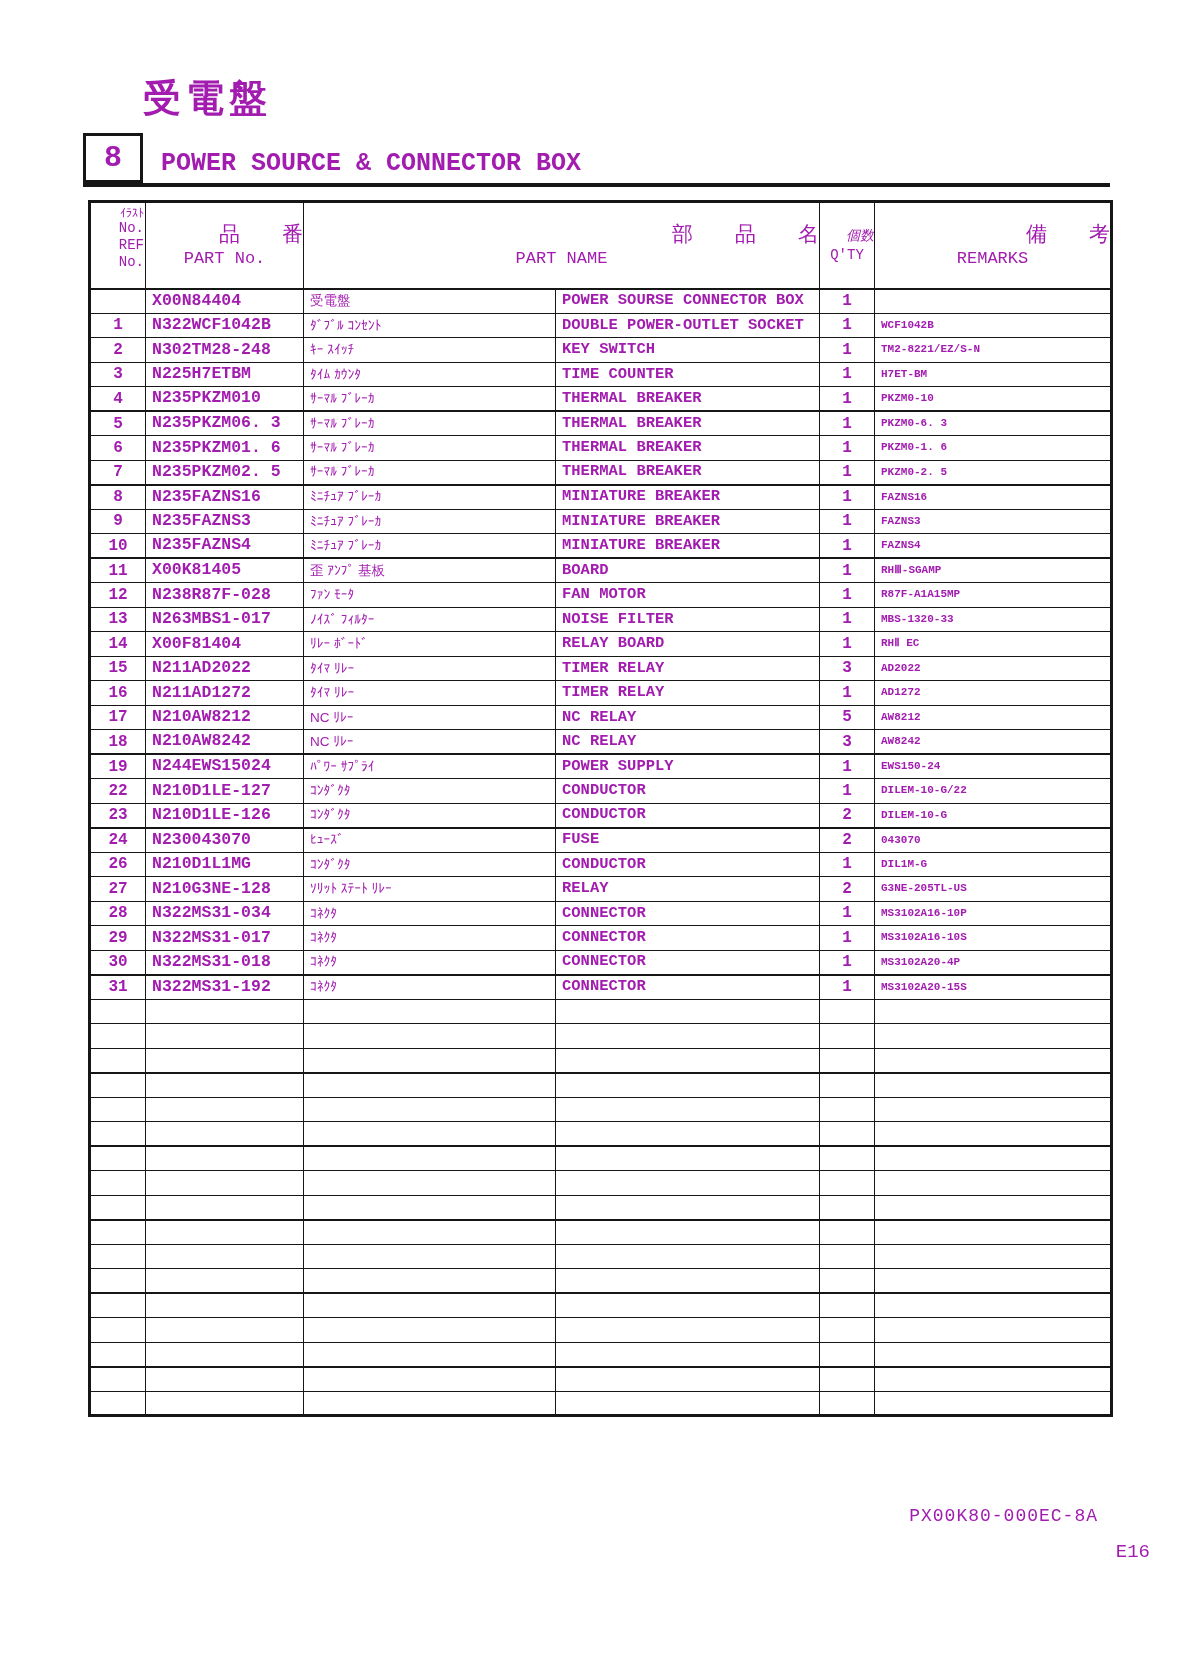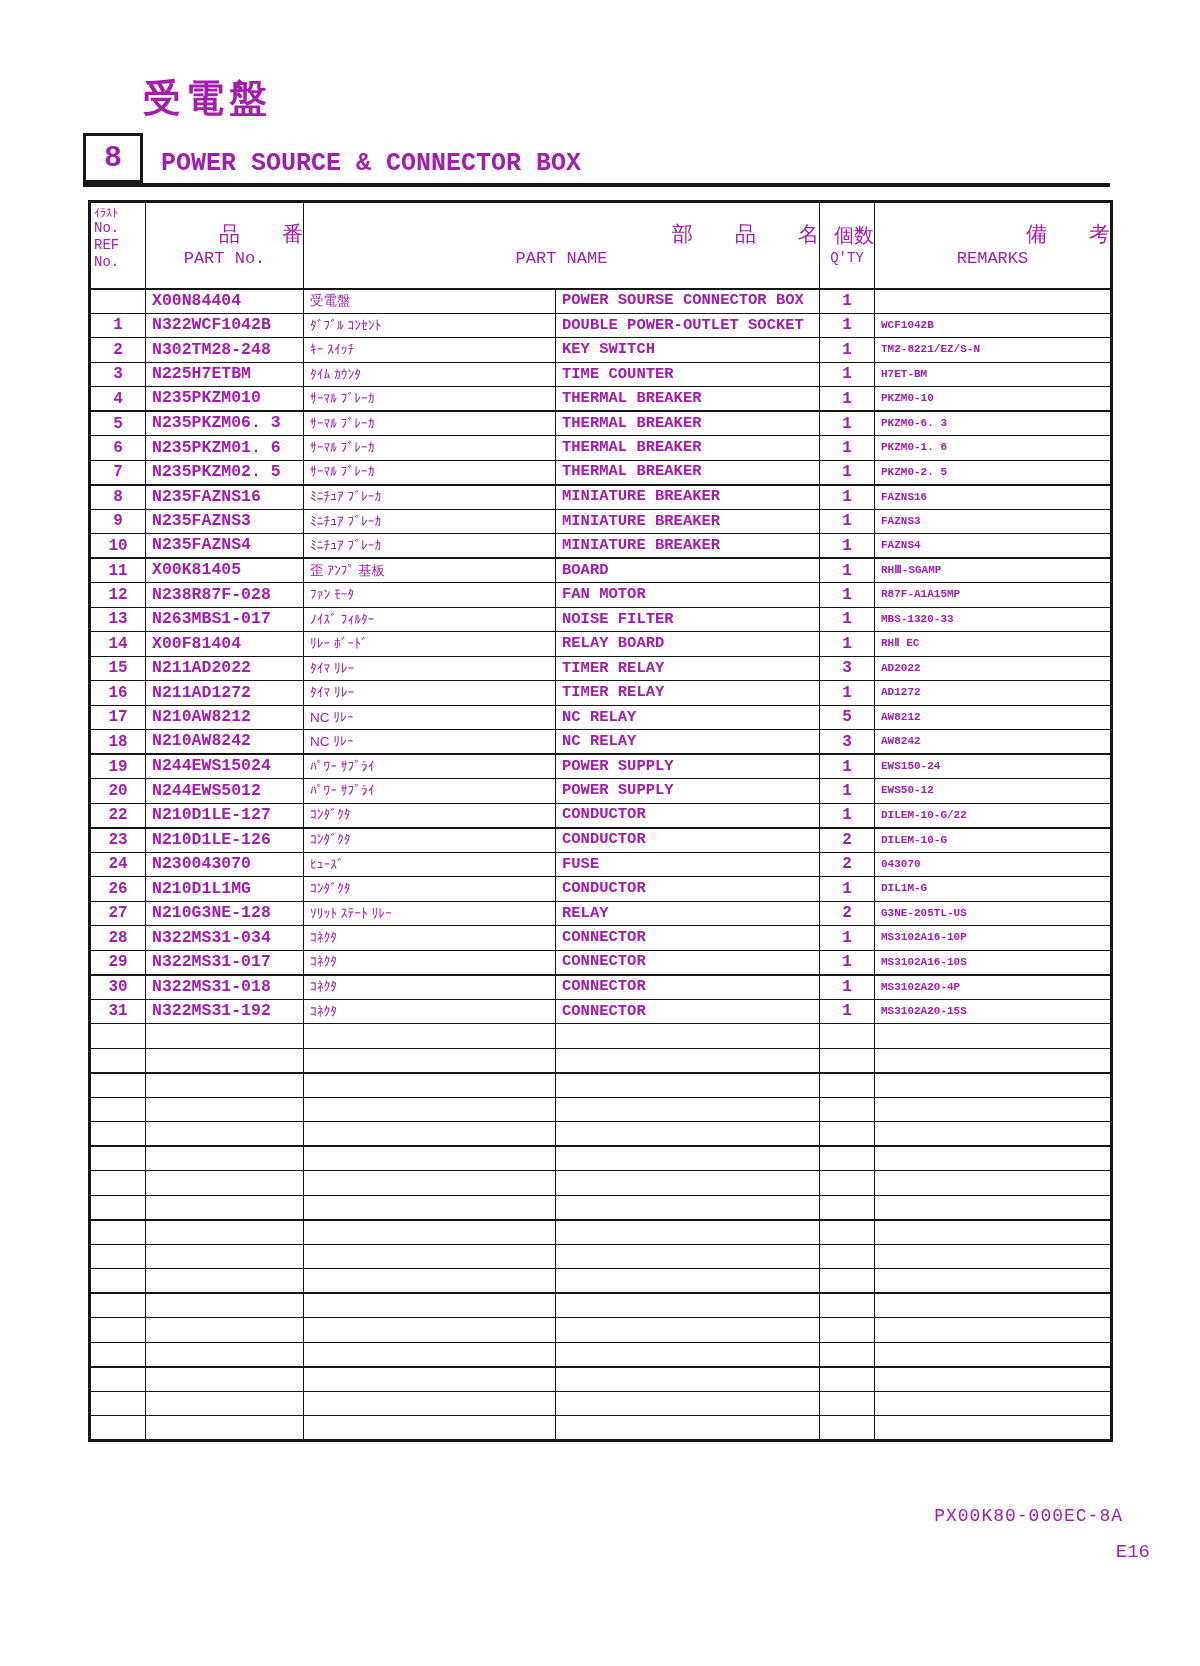--- a/index.html
+++ b/index.html
@@ -18,48 +18,48 @@
              font:600 25px/1 "Liberation Mono","DejaVu Sans Mono",monospace;letter-spacing:0;}
 
   
   table.parts{position:absolute;left:88px;top:200px;width:1022px;
               border-collapse:collapse;table-layout:fixed;border:3px solid #161616;}
   col.w-ref{width:56px}col.w-pn{width:158px}col.w-jp{width:252px}
   col.w-en{width:264px}col.w-qty{width:55px}col.w-rem{width:237px}
   th,td{border:1px solid #161616;box-sizing:border-box;overflow:hidden;}
   thead tr{height:87px;}
   thead th{padding:0;vertical-align:middle;font-weight:400;border-bottom:2.5px solid #161616;}
-  .h-ref{text-align:left;vertical-align:top;padding:3px 1px 0 3px;}
+  .h-ref{text-align:right;vertical-align:top;padding:3px 1px 0 3px;}
   .h-ref div{font:400 14px/1.2 "Liberation Mono","DejaVu Sans Mono",monospace;}
   .h-ref .jp-line{font:400 12px/1.2 "Liberation Sans",sans-serif;}
   .h-col .jp{display:block;text-align:right;font:400 21px/1.2 "Liberation Sans",sans-serif;}
   .h-col .en{display:block;text-align:center;margin-top:3px;
              font:400 17px/1.2 "Liberation Mono","DejaVu Sans Mono",monospace;}
-  .h-qty .jp{font-size:20px;letter-spacing:0;}
+  .h-qty .jp{font-size:14px;letter-spacing:0;font-style:italic;}
   .h-qty .en{font-size:14px;}
 
   tbody tr{height:24.5px;}
   tbody td{padding:0 6px;white-space:nowrap;
            font:600 16px/1 "Liberation Mono","DejaVu Sans Mono",monospace;}
   td.c-ref{text-align:center;padding:0 2px;}
   td.c-pn{font-size:16.5px;}
   td.c-jp{font:400 13.5px/1 "Liberation Sans",sans-serif;}
   td.c-en{font-size:15.5px;}
   td.c-qty{text-align:center;}
   td.c-rem{font-size:11px;}
 
   
   tbody tr:nth-child(5) td,tbody tr:nth-child(8) td,tbody tr:nth-child(11) td,
   tbody tr:nth-child(19) td,tbody tr:nth-child(22) td,tbody tr:nth-child(28) td,
   tbody tr:nth-child(32) td,tbody tr:nth-child(35) td,tbody tr:nth-child(38) td,
   tbody tr:nth-child(41) td,tbody tr:nth-child(44) td,tbody tr:nth-child(47) td
   {border-bottom-width:2.5px;}
 
   
-  .doc-code{position:absolute;top:1506px;right:117px;
+  .doc-code{position:absolute;top:1506px;right:142px;
             font:400 18px "Liberation Mono","DejaVu Sans Mono",monospace;letter-spacing:1px;}
   .page-num{position:absolute;top:1541px;left:0;width:1150px;text-align:right;
             font:400 19px "Liberation Mono","DejaVu Sans Mono",monospace;}
 </style>
 </head>
 <body>
 
 <div class="sheet">
 
   <div class="jp-title">受電盤</div>
@@ -261,28 +261,20 @@
     </tr>
         <tr>
       <td class="c-ref">19</td>
       <td class="c-pn">N244EWS15024</td>
       <td class="c-jp">ﾊﾟﾜｰ ｻﾌﾟﾗｲ</td>
       <td class="c-en">POWER SUPPLY</td>
       <td class="c-qty">1</td>
       <td class="c-rem">EWS150-24</td>
     </tr>
         <tr>
-      <td class="c-ref">20</td>
-      <td class="c-pn">N244EWS5012</td>
-      <td class="c-jp">ﾊﾟﾜｰ ｻﾌﾟﾗｲ</td>
-      <td class="c-en">POWER SUPPLY</td>
-      <td class="c-qty">1</td>
-      <td class="c-rem">EWS50-12</td>
-    </tr>
-        <tr>
       <td class="c-ref">22</td>
       <td class="c-pn">N210D1LE-127</td>
       <td class="c-jp">ｺﾝﾀﾞｸﾀ</td>
       <td class="c-en">CONDUCTOR</td>
       <td class="c-qty">1</td>
       <td class="c-rem">DILEM-10-G/22</td>
     </tr>
         <tr>
       <td class="c-ref">23</td>
       <td class="c-pn">N210D1LE-126</td>

